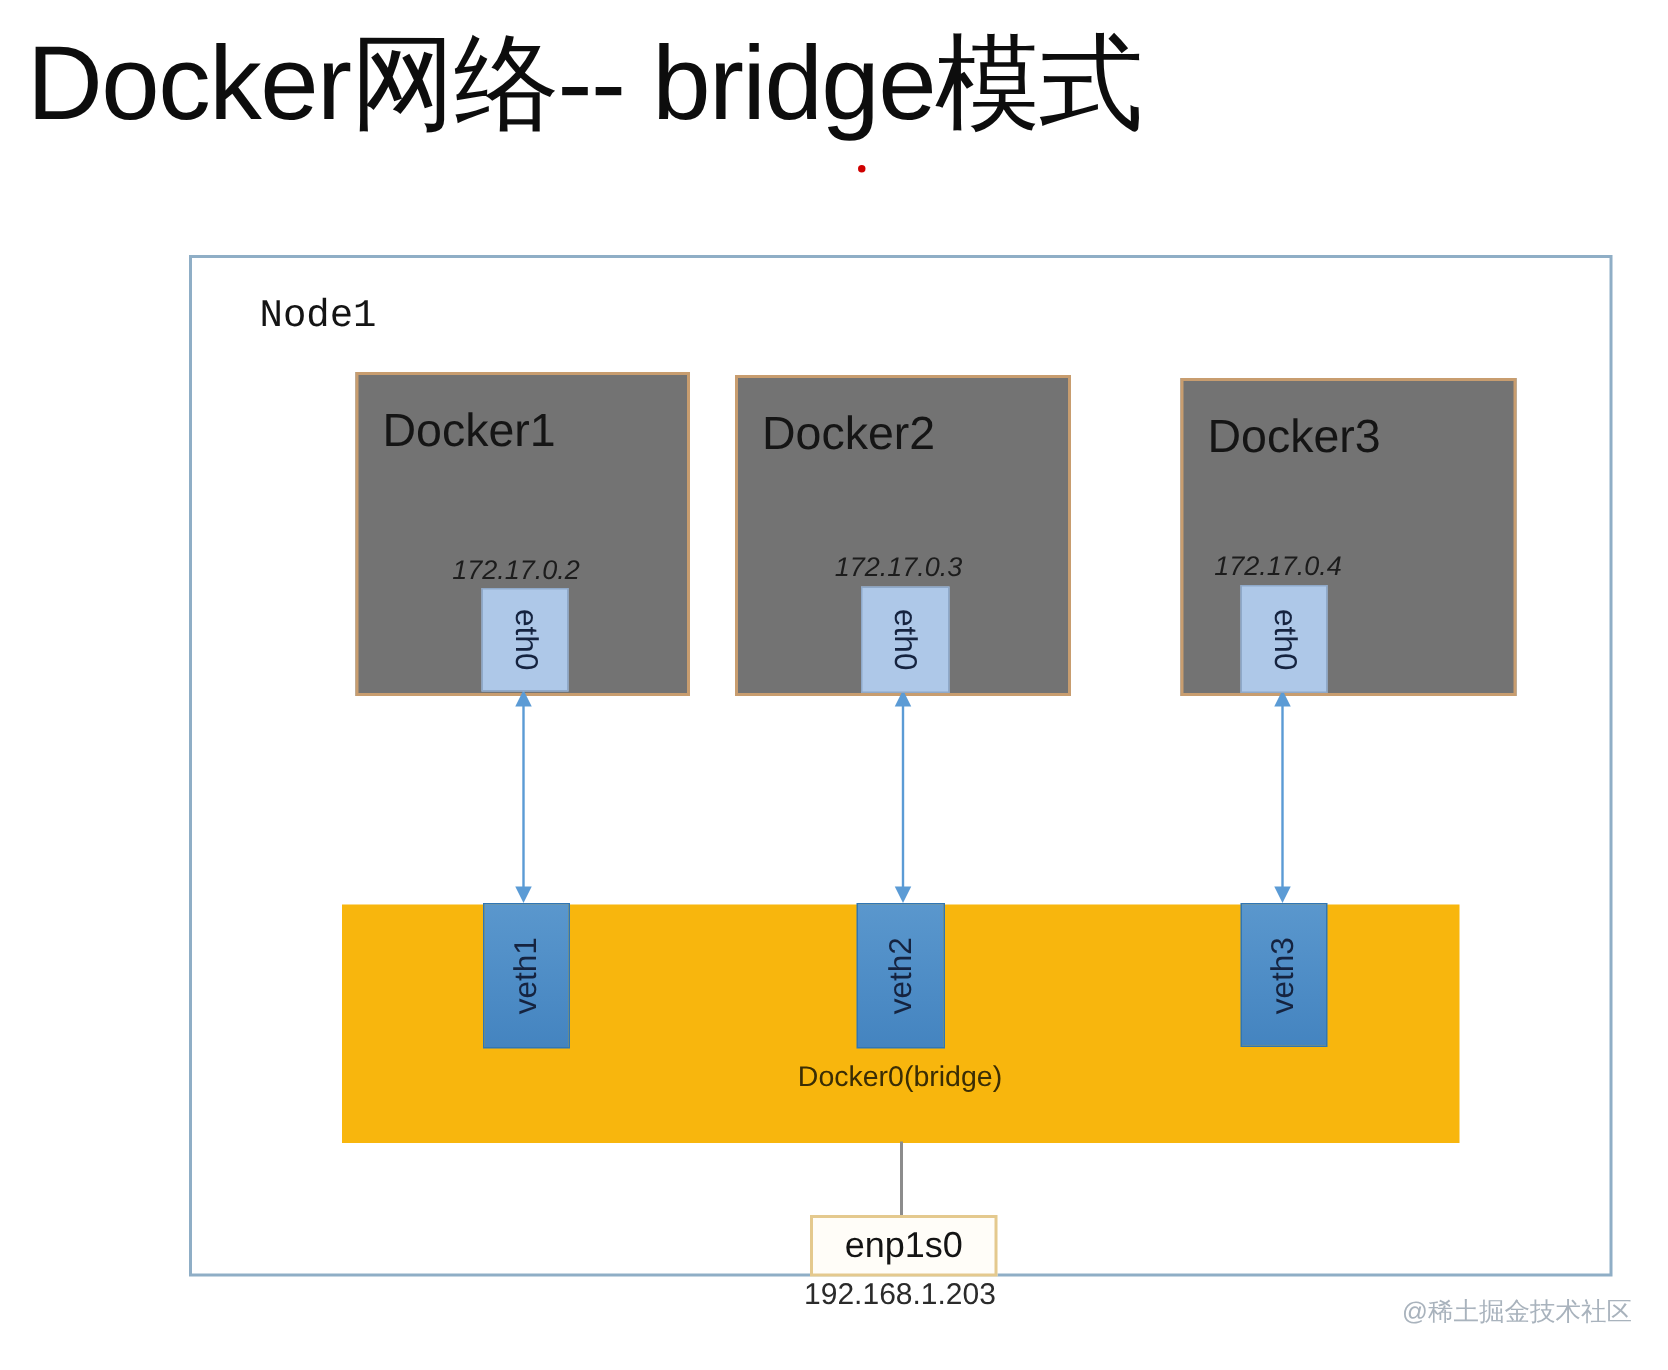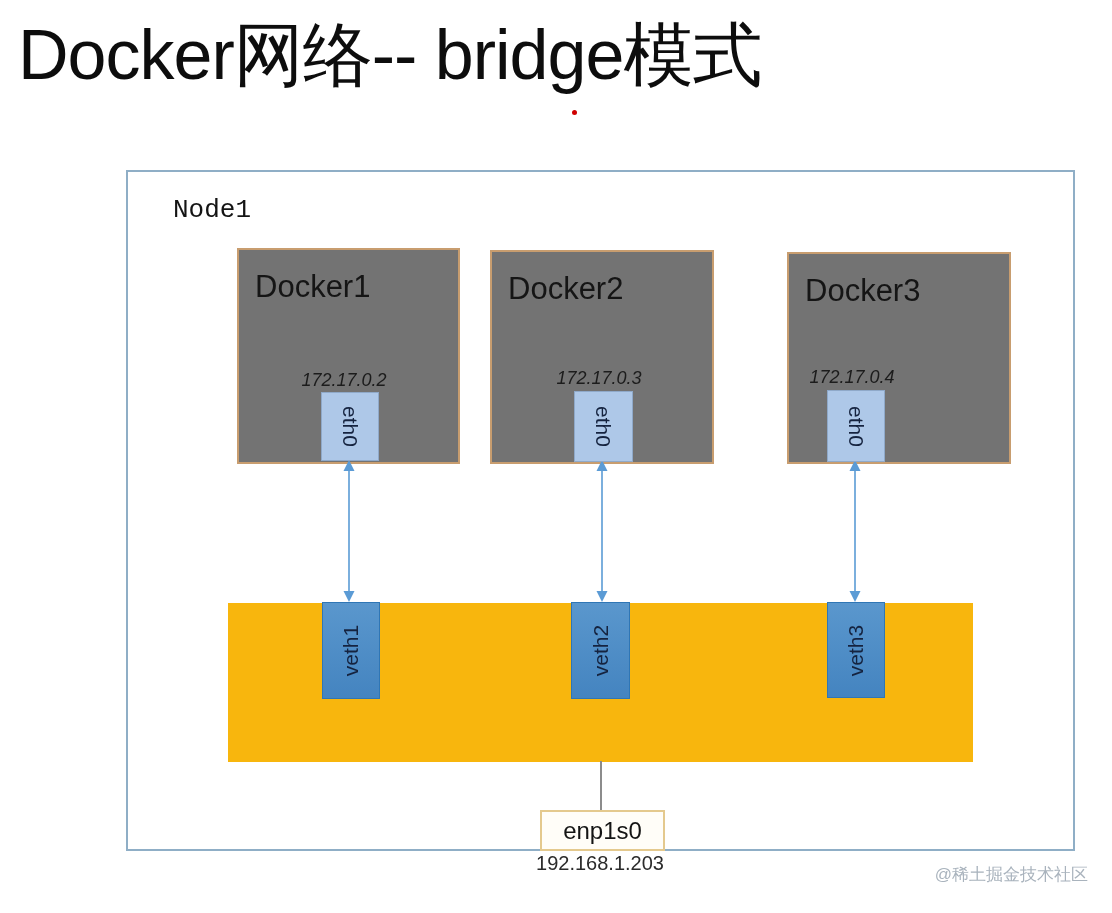--- a/index.html
+++ b/index.html
@@ -154,20 +154,21 @@
     <polygon points="8,0 13.5,11 2.5,11" fill="#5b9bd5"></polygon>
     <polygon points="8,142 13.5,131 2.5,131" fill="#5b9bd5"></polygon>
   </svg>
   <svg class="arrow a3" viewBox="0 0 16 142">
     <line x1="8" y1="10" x2="8" y2="132" stroke="#5b9bd5" stroke-width="1.6"></line>
     <polygon points="8,0 13.5,11 2.5,11" fill="#5b9bd5"></polygon>
     <polygon points="8,142 13.5,131 2.5,131" fill="#5b9bd5"></polygon>
   </svg>
 
   <div class="bridge-bar"></div>
+  <div class="bridge-name">Docker0(bridge)</div>
 
   <div class="veth-box v1">
     <span class="vtext rot-ccw">veth1</span>
   </div>
   <div class="veth-box v2">
     <span class="vtext rot-ccw">veth2</span>
   </div>
   <div class="veth-box v3">
     <span class="vtext rot-ccw">veth3</span>
   </div>

